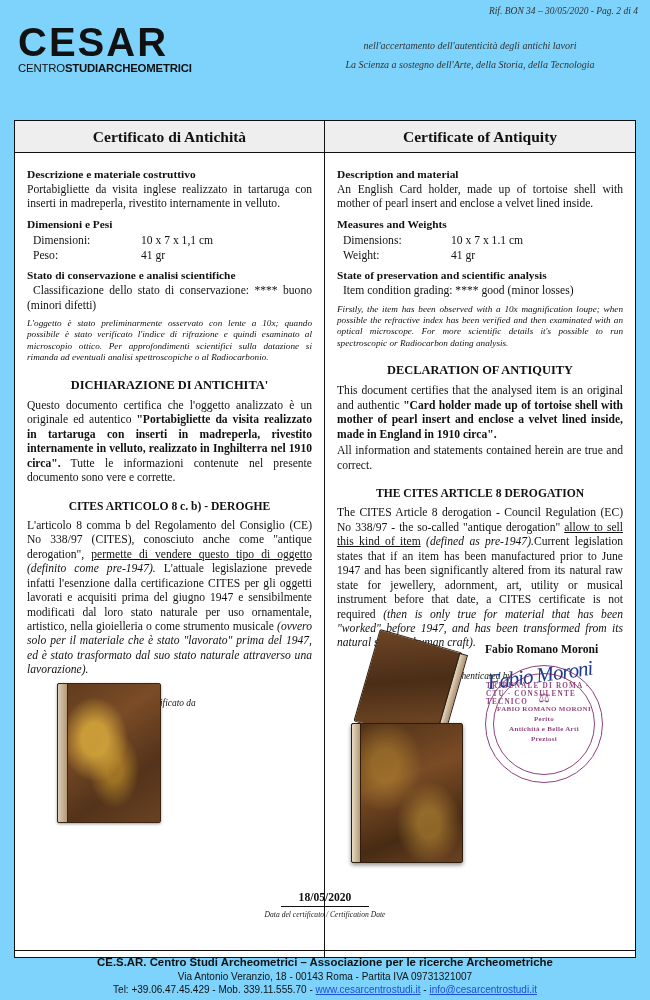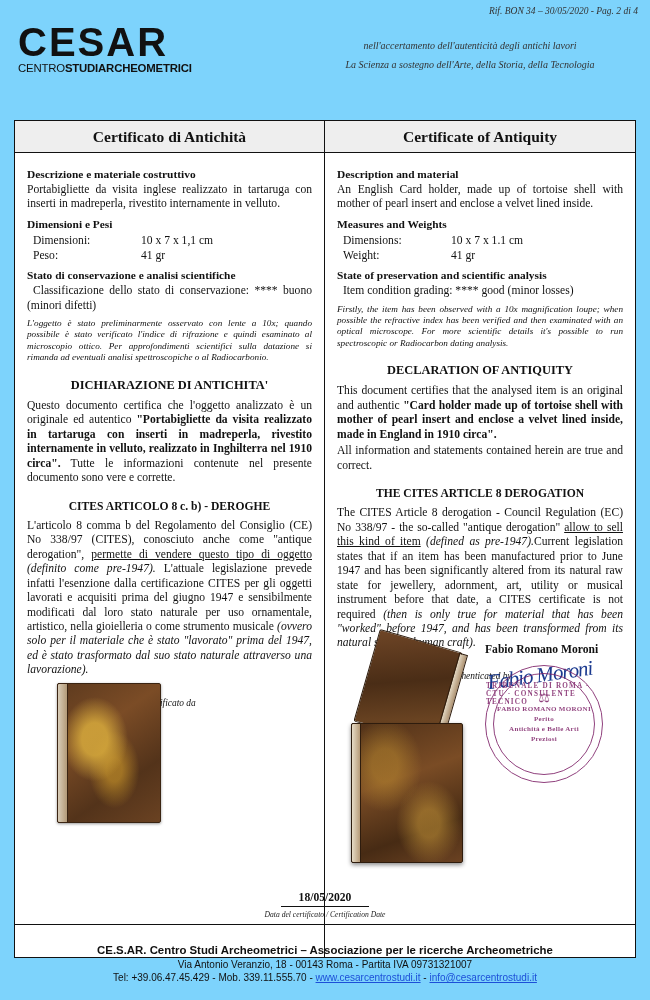--- a/index.html
+++ b/index.html
@@ -279,24 +279,24 @@
   .date-cap {
     margin-top: 3px;
     font-size: 7.6px;
     font-style: italic;
     color: #222;
   }
 
   
   .footer {
     position: absolute;
-    left: 14px; right: 14px; top: 924px;
+    left: 14px; right: 14px; top: 950px;
     text-align: center;
     border-top: 1.5px solid #111;
-    padding-top: 19px;
+    padding-top: 5px;
   }
   .f1 { font-weight: bold; font-size: 11.4px; font-family:"Liberation Sans", sans-serif;}
   .f2 { font-size: 10px; margin-top: 3px; font-family:"Liberation Sans", sans-serif;}
   .f3 { font-size: 10px; margin-top: 2px; font-family:"Liberation Sans", sans-serif;}
   .f3 a, .f2 a { color: #1c4fd8; text-decoration: underline; }
 </style>
 </head>
 <body>
 
 <div class="page">

